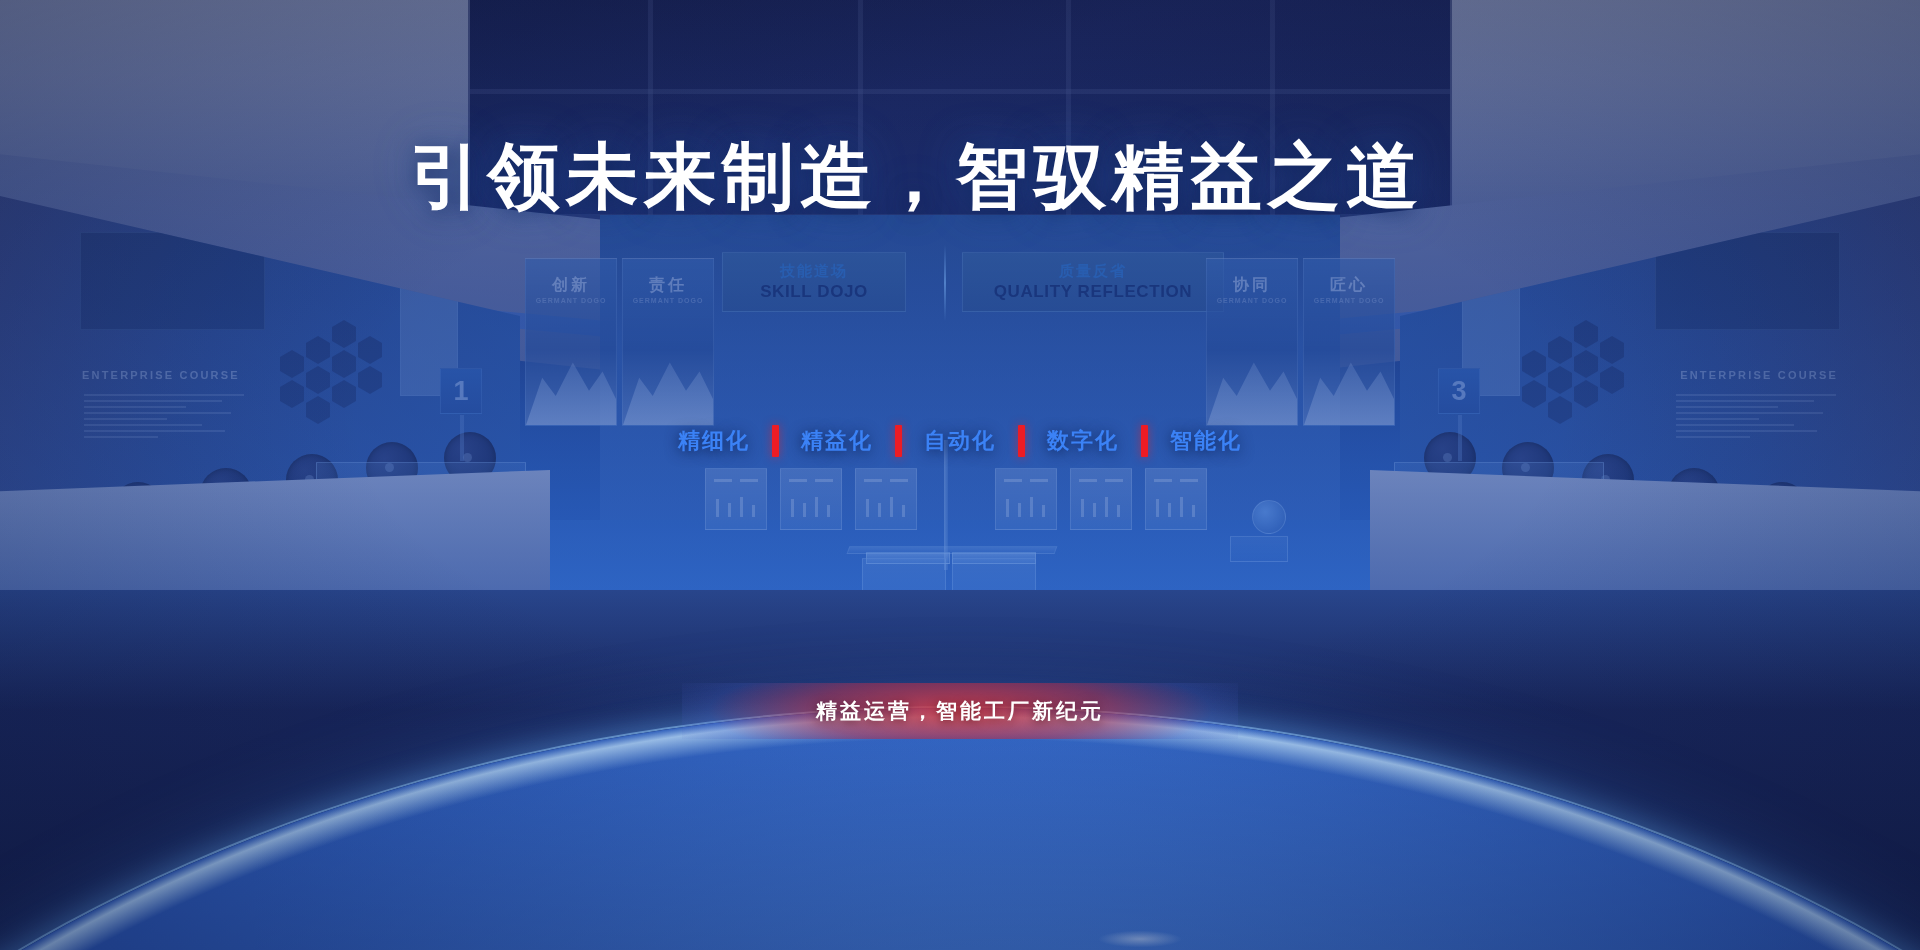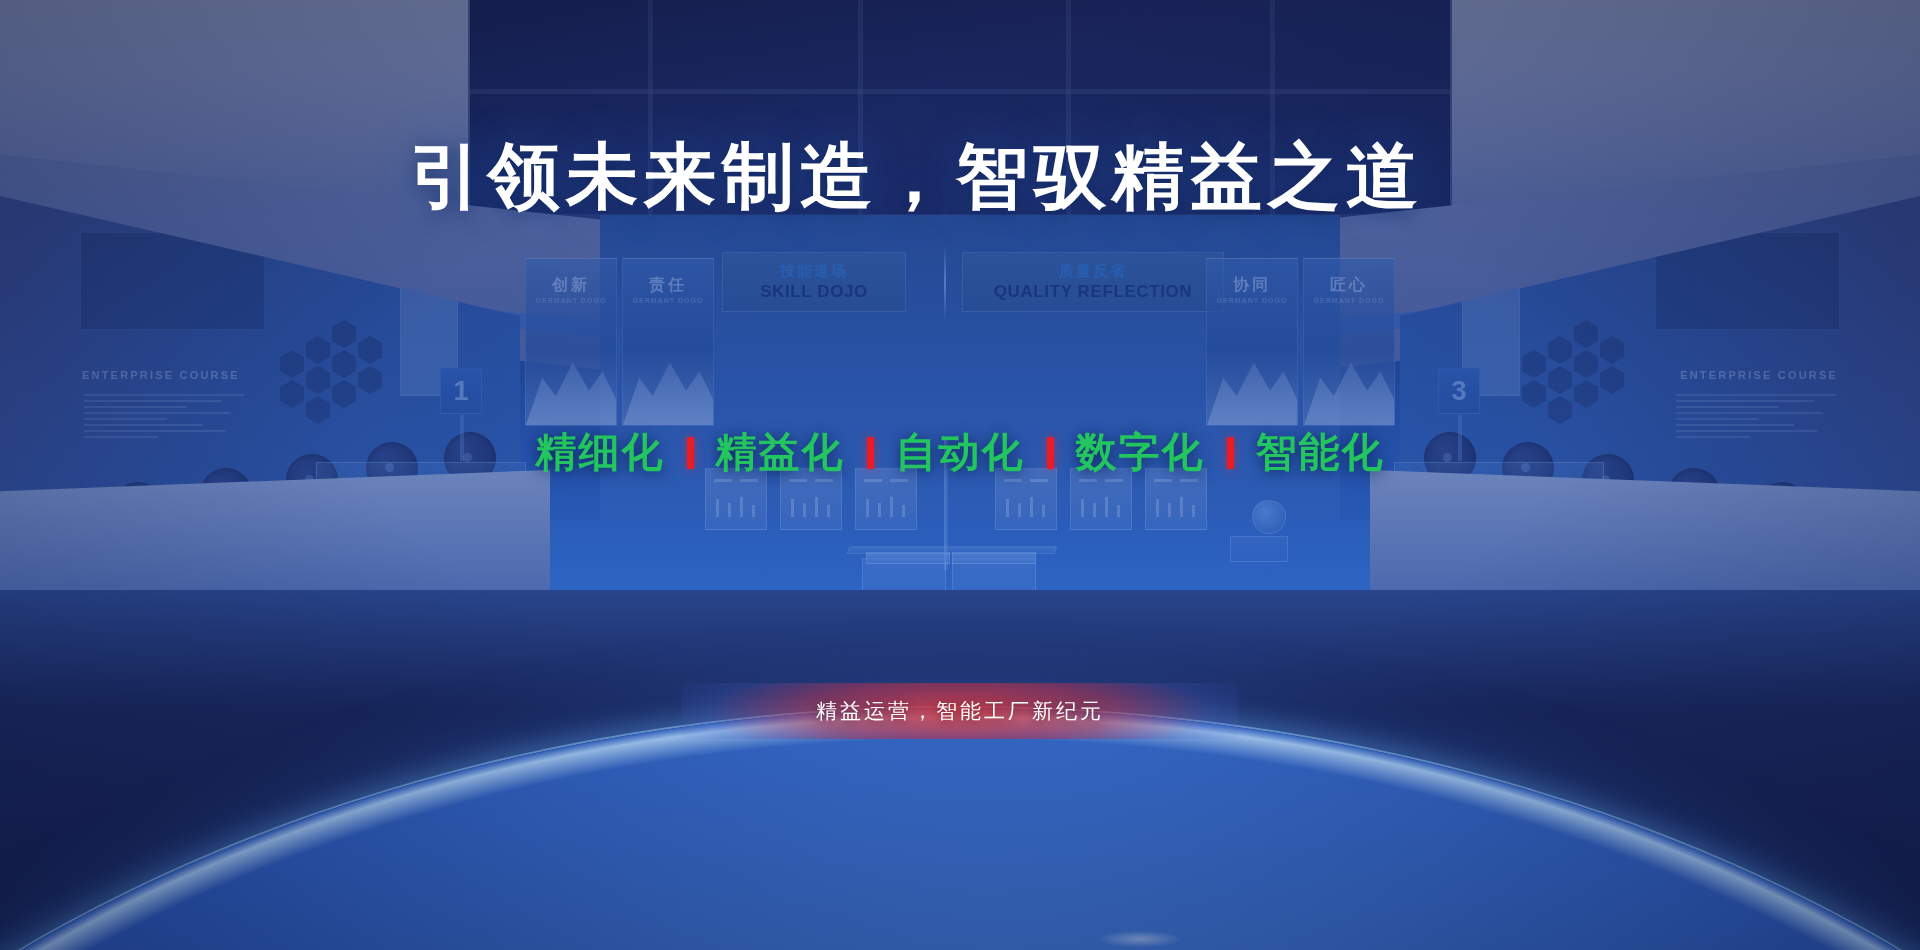--- a/index.html
+++ b/index.html
@@ -272,37 +272,37 @@
     letter-spacing:1.6px;
     text-shadow:0 2px 12px rgba(8,24,70,.75);
     white-space:nowrap;
   }
   .keywords {
     position:absolute; left:0; top:425px; width:1920px;
     display:flex; align-items:center; justify-content:center;
     gap:22px;
   }
   .kw {
-    font-size:41px; font-weight:900; color:#22c55e; letter-spacing:2px;
+    font-size:22px; font-weight:900; color:#3b82f6; letter-spacing:2px;
     text-shadow:0 2px 14px rgba(8,24,70,.80);
   }
   .kw-sep {
     width:7px; height:32px; background:#ed1c24; border-radius:1px;
     box-shadow:0 0 10px rgba(237,28,36,.55);
   }
 
   .bottom-banner {
     position:absolute; left:50%; top:683px; transform:translateX(-50%);
     width:556px; height:56px;
     display:flex; align-items:center; justify-content:center;
     background:
       radial-gradient(ellipse 58% 120% at 50% 50%, rgba(214,52,60,.86) 0%, rgba(172,48,80,.58) 48%, rgba(70,90,190,.22) 78%, rgba(60,90,185,0) 100%);
   }
   .bottom-banner span {
-    font-size:21px; font-weight:400; color:#ffffff; letter-spacing:3px;
+    font-size:21px; font-weight:700; color:#ffffff; letter-spacing:3px;
     text-shadow:0 2px 10px rgba(60,10,20,.65);
   }
 </style>
 </head>
 <body>
 
 <div id="banner">
 
   <div class="factory">
 

